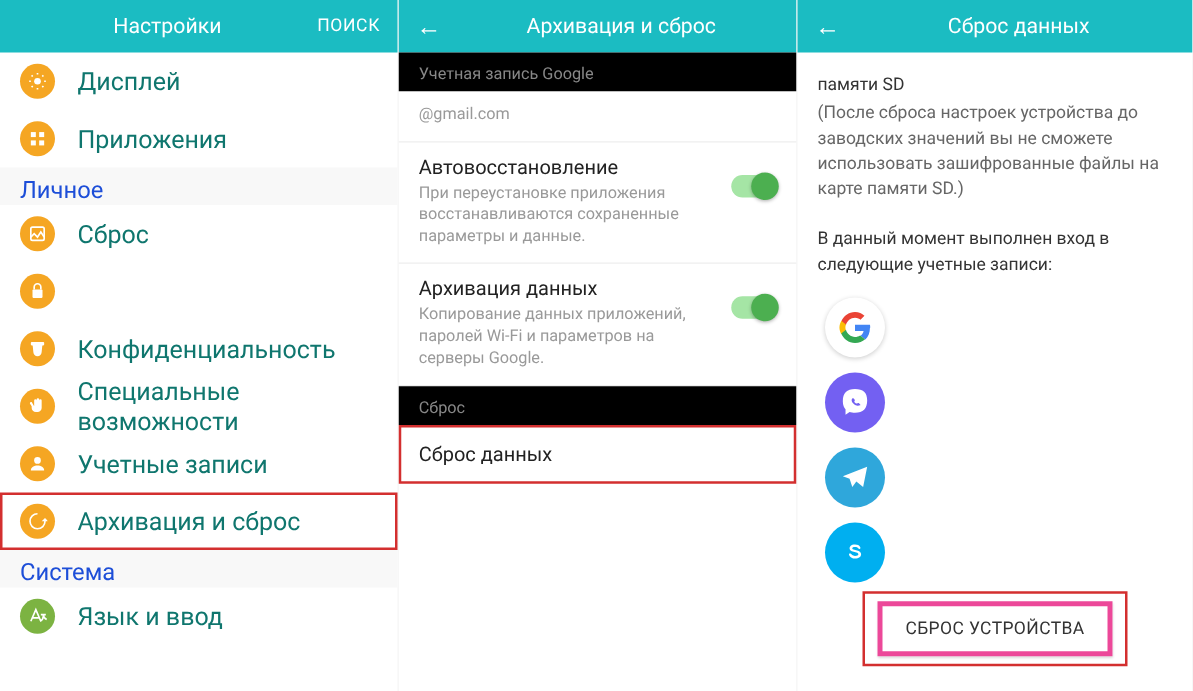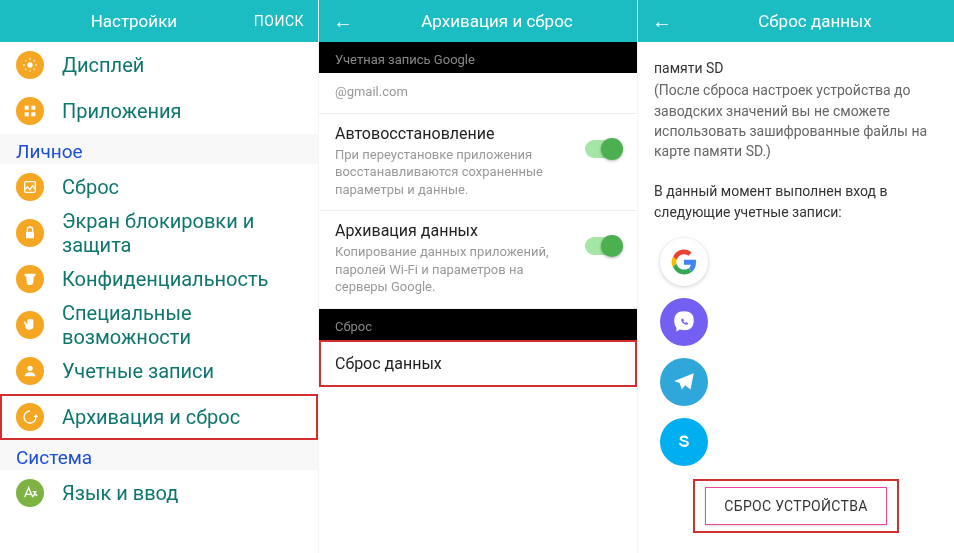--- a/index.html
+++ b/index.html
@@ -172,21 +172,21 @@
     }
     .reset-button-wrap.highlight-red {
       outline: 2px solid #d32f2f;
       outline-offset: -2px;
     }
     .reset-button {
       padding: 10px 18px;
       font-size: 14px;
       color: #333;
       background: #fff;
-      border: 1px solid #ec4899;
+      border: 4px solid #ec4899;
       box-shadow: 0 1px 2px rgba(0,0,0,0.15);
       cursor: pointer;
       letter-spacing: 0.3px;
     }
   </style>
 </head>
 <body>
 
 <div class="panel panel-1">
   <div class="header">
@@ -226,21 +226,20 @@
     </span>
     <span class="label">Сброс</span>
   </div>
   <div class="list-item">
     <span class="icon-circle orange">
       <svg viewBox="0 0 24 24">
           <rect x="6" y="10" width="12" height="10" rx="1"></rect>
           <path d="M8 10V7a4 4 0 018 0v3" fill="none" stroke="#fff" stroke-width="2"></path>
         </svg>
     </span>
-    <span class="label">Экран блокировки и защита</span>
   </div>
   <div class="list-item">
     <span class="icon-circle orange">
       <svg viewBox="0 0 24 24">
           <path d="M6 6h12l-1 10a5 5 0 01-10 0z" fill="#fff"></path>
           <rect x="4" y="4" width="16" height="4" rx="1"></rect>
         </svg>
     </span>
     <span class="label">Конфиденциальность</span>
   </div>

